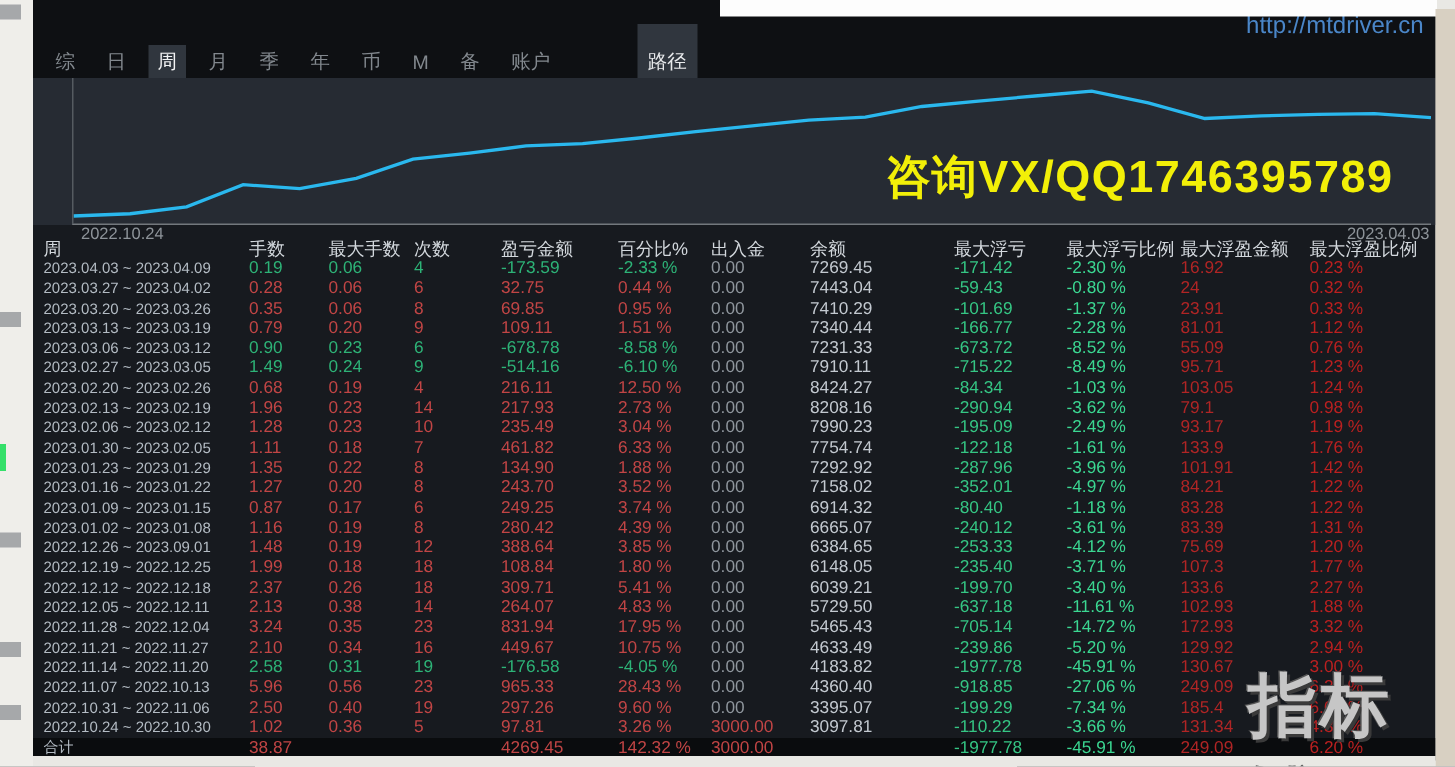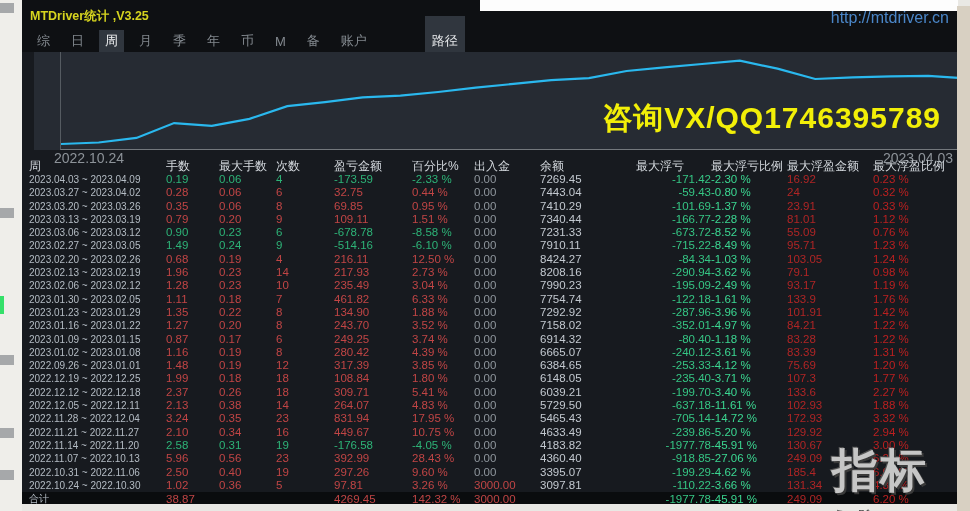--- a/index.html
+++ b/index.html
@@ -17,42 +17,42 @@
   .app{position:absolute;left:22px;top:0;width:935px;height:504px;background:#171a1f;}
   .titlebar{position:absolute;left:0;top:0;width:100%;height:30px;background:#0e1013;}
   .app-title{position:absolute;left:8px;top:8px;color:#d6d41f;font-size:12.5px;font-weight:bold;}
   .app-url{position:absolute;right:8px;top:9px;color:#4a86c8;font-size:16px;cursor:pointer;}
   .tabbar{position:absolute;left:0;top:30px;width:100%;height:22px;background:#0e1013;display:flex;align-items:center;}
   .tab{color:#82888e;font-size:13px;padding:2px 6px;margin-left:9px;cursor:default;}
   .tab.active{background:#30363e;color:#f2f3f4;}
   .path-btn{background:#30363e;color:#e8eaec;font-size:13px;padding:16px 7px;margin-left:52px;cursor:pointer;}
 
   
-  .chart-wrap{position:absolute;left:0;top:52px;width:935px;height:98px;background:#262b33;margin-left:12px;}
+  .chart-wrap{position:absolute;left:0;top:52px;width:935px;height:98px;background:#262b33;}
   .chart-plot{position:absolute;left:26px;top:0;width:905px;height:97px;border-left:1px solid #555b61;border-bottom:1px solid #73787d;}
   .chart-plot svg{position:absolute;left:0;top:0;}
-  .axis-label{position:absolute;color:#8d9399;font-size:14px;}
+  .axis-label{position:absolute;color:#8d9399;font-size:11px;}
   .axis-label.start{left:32px;top:150px;}
   .axis-label.end{right:4px;top:150px;}
   .promo{position:absolute;right:28px;top:46px;color:#f2ef08;font-size:30px;font-weight:bold;letter-spacing:1px;}
 
   
   .table{position:absolute;left:0;top:159px;width:935px;}
   .trow{display:grid;grid-template-columns:137px 53px 57px 58px 78px 62px 66px 96px 75px 76px 86px 81px;
         padding-left:7px;height:13.3px;line-height:13.3px;font-size:11.5px;white-space:nowrap;}
   .trow.head{height:14px;line-height:14px;}
   .trow.total{background:#0a0c0e;height:14.5px;line-height:14.5px;}
   .cell{overflow:hidden;}
   .hcell{color:#d3d8dd;font-size:12px;}
   .date{color:#b4bcc4;font-size:10px;}
   .r{color:#c14545;}
   .g{color:#2db377;}
   .dim{color:#8f969d;}
   .bal{color:#c3c9d0;}
-  .gcol{color:#35c684;text-align:right;}
+  .gcol{color:#35c684;}
   .gcol2{color:#3bd892;}
   .rcol{color:#b02525;}
   .rcol2{color:#bb2020;}
 
   .watermark{position:absolute;left:832px;top:440px;width:140px;color:#c6c6c6;font-size:46px;font-weight:900;
              letter-spacing:2px;text-shadow:2px 2px 0 #3a3a3a,-1px -1px 0 #555;z-index:50;
              font-family:"DejaVu Sans","Liberation Sans",sans-serif;}
 </style>
 </head>
 <body>
@@ -64,21 +64,20 @@
     <div class="edge-artifact" style="top:208px"></div>
     <div class="edge-artifact" style="top:355px"></div>
     <div class="edge-artifact" style="top:428px"></div>
     <div class="edge-artifact" style="top:470px"></div>
     <div class="green-mark"></div>
   </div>
 
   <div class="app">
 
     <div class="titlebar">
-      <span class="app-title">MTDriver统计 ,V3.25</span>
       <span class="app-url">http://mtdriver.cn</span>
     </div>
 
     <div class="tabbar">
         <span class="tab">综</span>
         <span class="tab">日</span>
         <span class="tab active">周</span>
         <span class="tab">月</span>
         <span class="tab">季</span>
         <span class="tab">年</span>
@@ -306,25 +305,25 @@
             <div class="cell r">280.42</div>
             <div class="cell r">4.39 %</div>
             <div class="cell dim">0.00</div>
             <div class="cell bal">6665.07</div>
             <div class="cell gcol">-240.12</div>
             <div class="cell gcol2">-3.61 %</div>
             <div class="cell rcol">83.39</div>
             <div class="cell rcol2">1.31 %</div>
           </div>
           <div class="trow">
-            <div class="cell date">2022.09.26 ~ 2023.01.01</div>
+            <div class="cell date">2022.12.26 ~ 2023.09.01</div>
             <div class="cell r">1.48</div>
             <div class="cell r">0.19</div>
             <div class="cell r">12</div>
-            <div class="cell r">317.39</div>
+            <div class="cell r">388.64</div>
             <div class="cell r">3.85 %</div>
             <div class="cell dim">0.00</div>
             <div class="cell bal">6384.65</div>
             <div class="cell gcol">-253.33</div>
             <div class="cell gcol2">-4.12 %</div>
             <div class="cell rcol">75.69</div>
             <div class="cell rcol2">1.20 %</div>
           </div>
           <div class="trow">
             <div class="cell date">2022.12.19 ~ 2022.12.25</div>
@@ -408,40 +407,40 @@
             <div class="cell gcol">-1977.78</div>
             <div class="cell gcol2">-45.91 %</div>
             <div class="cell rcol">130.67</div>
             <div class="cell rcol2">3.00 %</div>
           </div>
           <div class="trow">
             <div class="cell date">2022.11.07 ~ 2022.10.13</div>
             <div class="cell r">5.96</div>
             <div class="cell r">0.56</div>
             <div class="cell r">23</div>
-            <div class="cell r">392.99</div>
+            <div class="cell r">965.33</div>
             <div class="cell r">28.43 %</div>
             <div class="cell dim">0.00</div>
             <div class="cell bal">4360.40</div>
             <div class="cell gcol">-918.85</div>
             <div class="cell gcol2">-27.06 %</div>
             <div class="cell rcol">249.09</div>
             <div class="cell rcol2">6.20 %</div>
           </div>
           <div class="trow">
             <div class="cell date">2022.10.31 ~ 2022.11.06</div>
             <div class="cell r">2.50</div>
             <div class="cell r">0.40</div>
             <div class="cell r">19</div>
             <div class="cell r">297.26</div>
             <div class="cell r">9.60 %</div>
             <div class="cell dim">0.00</div>
             <div class="cell bal">3395.07</div>
             <div class="cell gcol">-199.29</div>
-            <div class="cell gcol2">-4.62 %</div>
+            <div class="cell gcol2">-7.34 %</div>
             <div class="cell rcol">185.4</div>
             <div class="cell rcol2">6.02 %</div>
           </div>
           <div class="trow">
             <div class="cell date">2022.10.24 ~ 2022.10.30</div>
             <div class="cell r">1.02</div>
             <div class="cell r">0.36</div>
             <div class="cell r">5</div>
             <div class="cell r">97.81</div>
             <div class="cell r">3.26 %</div>

